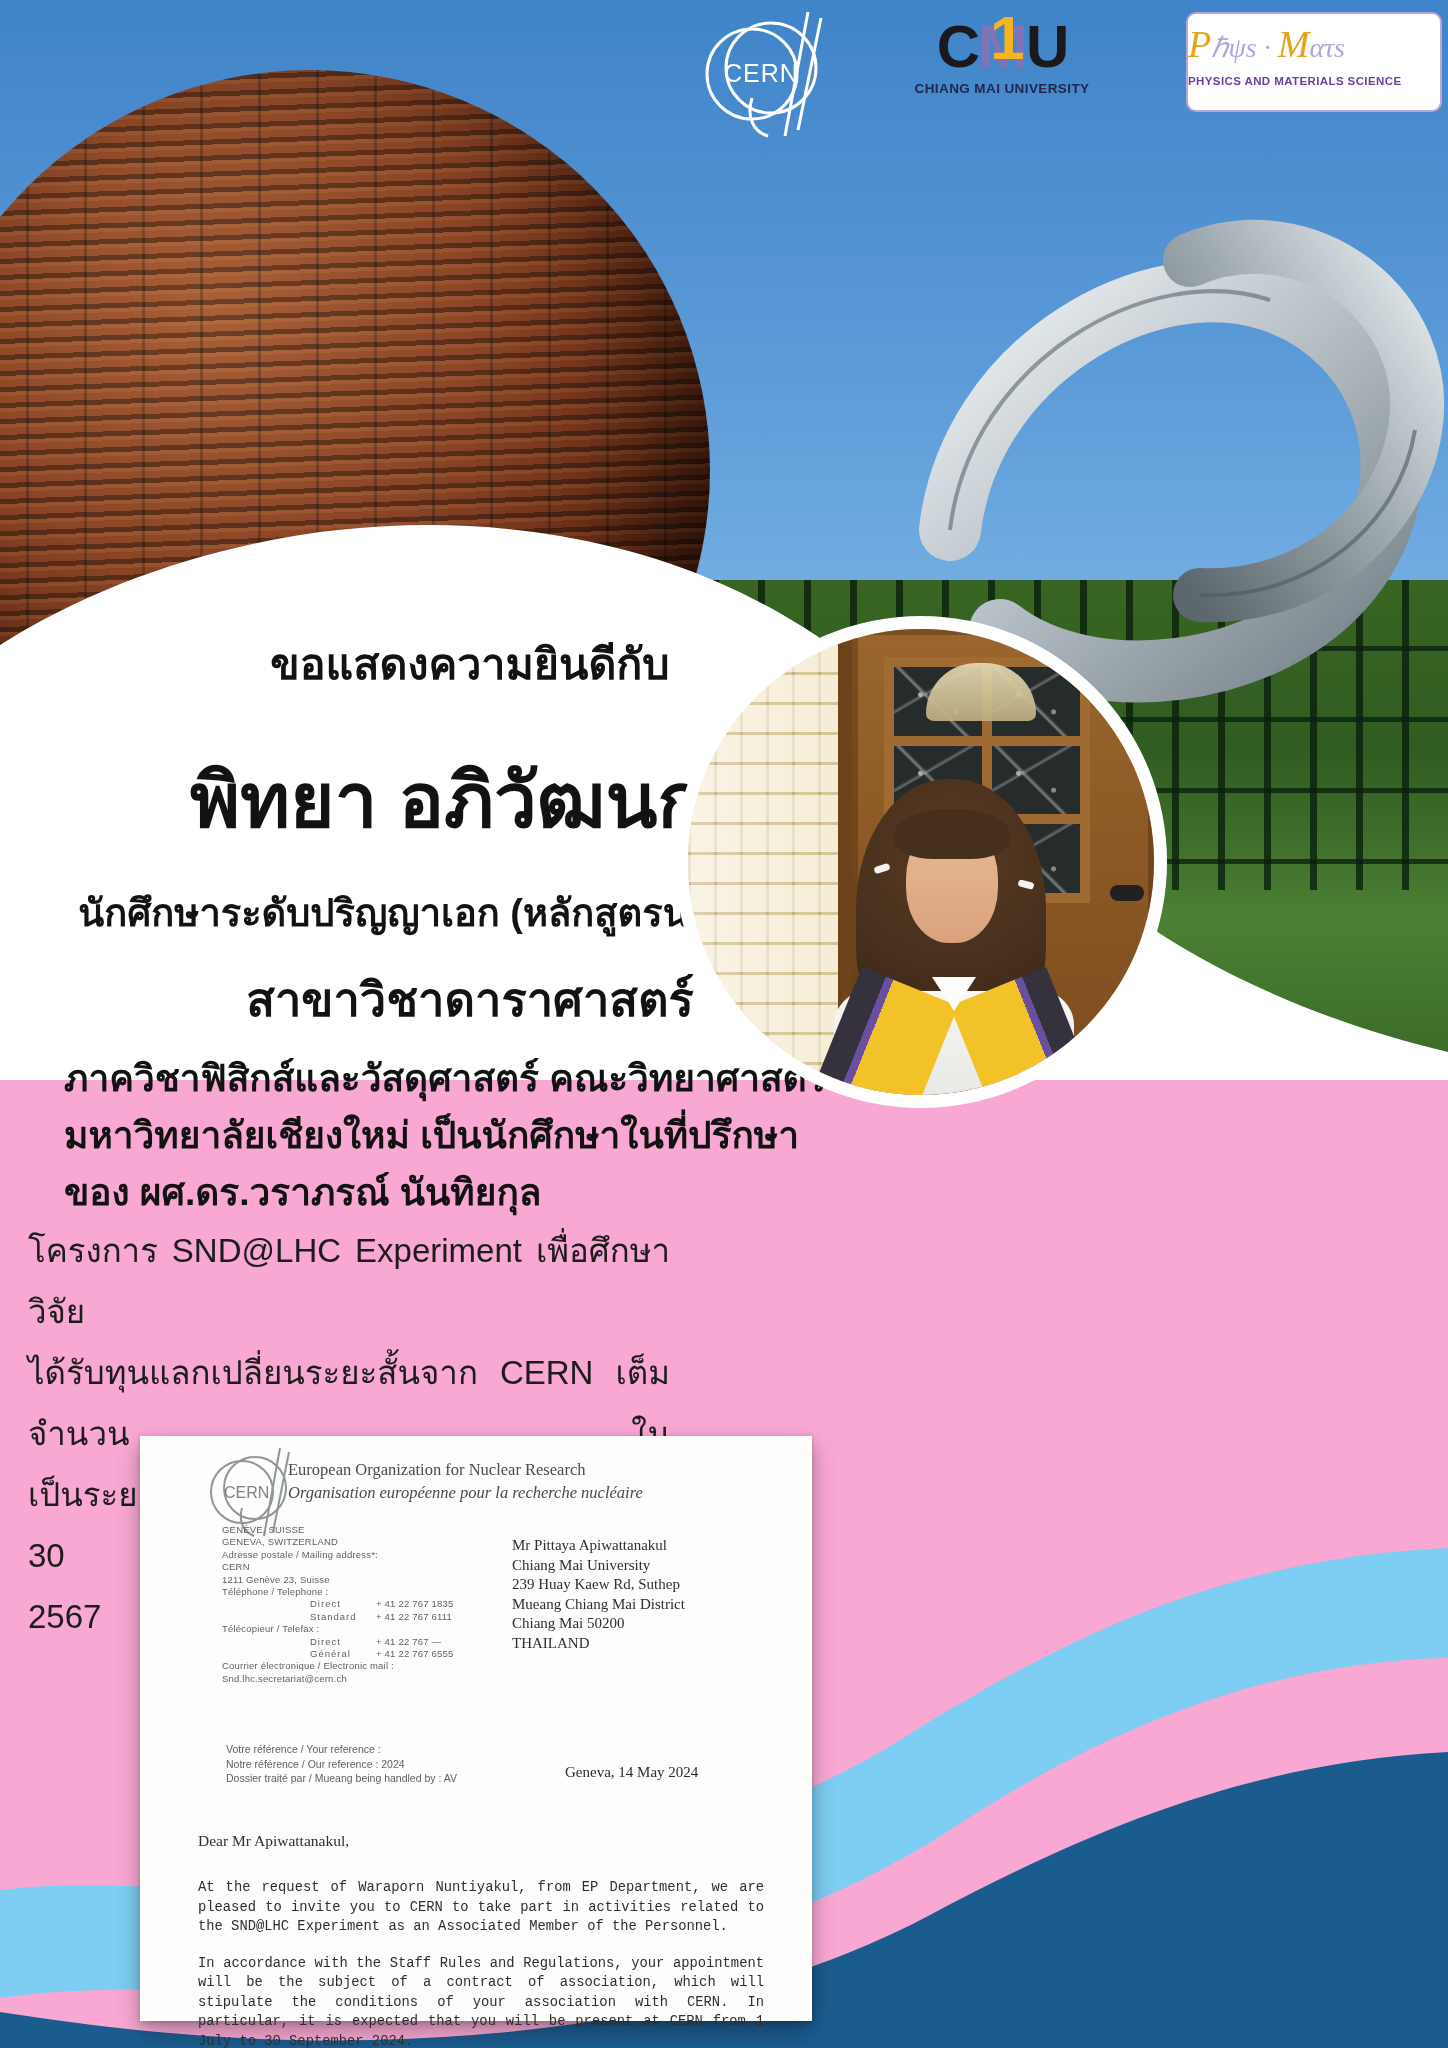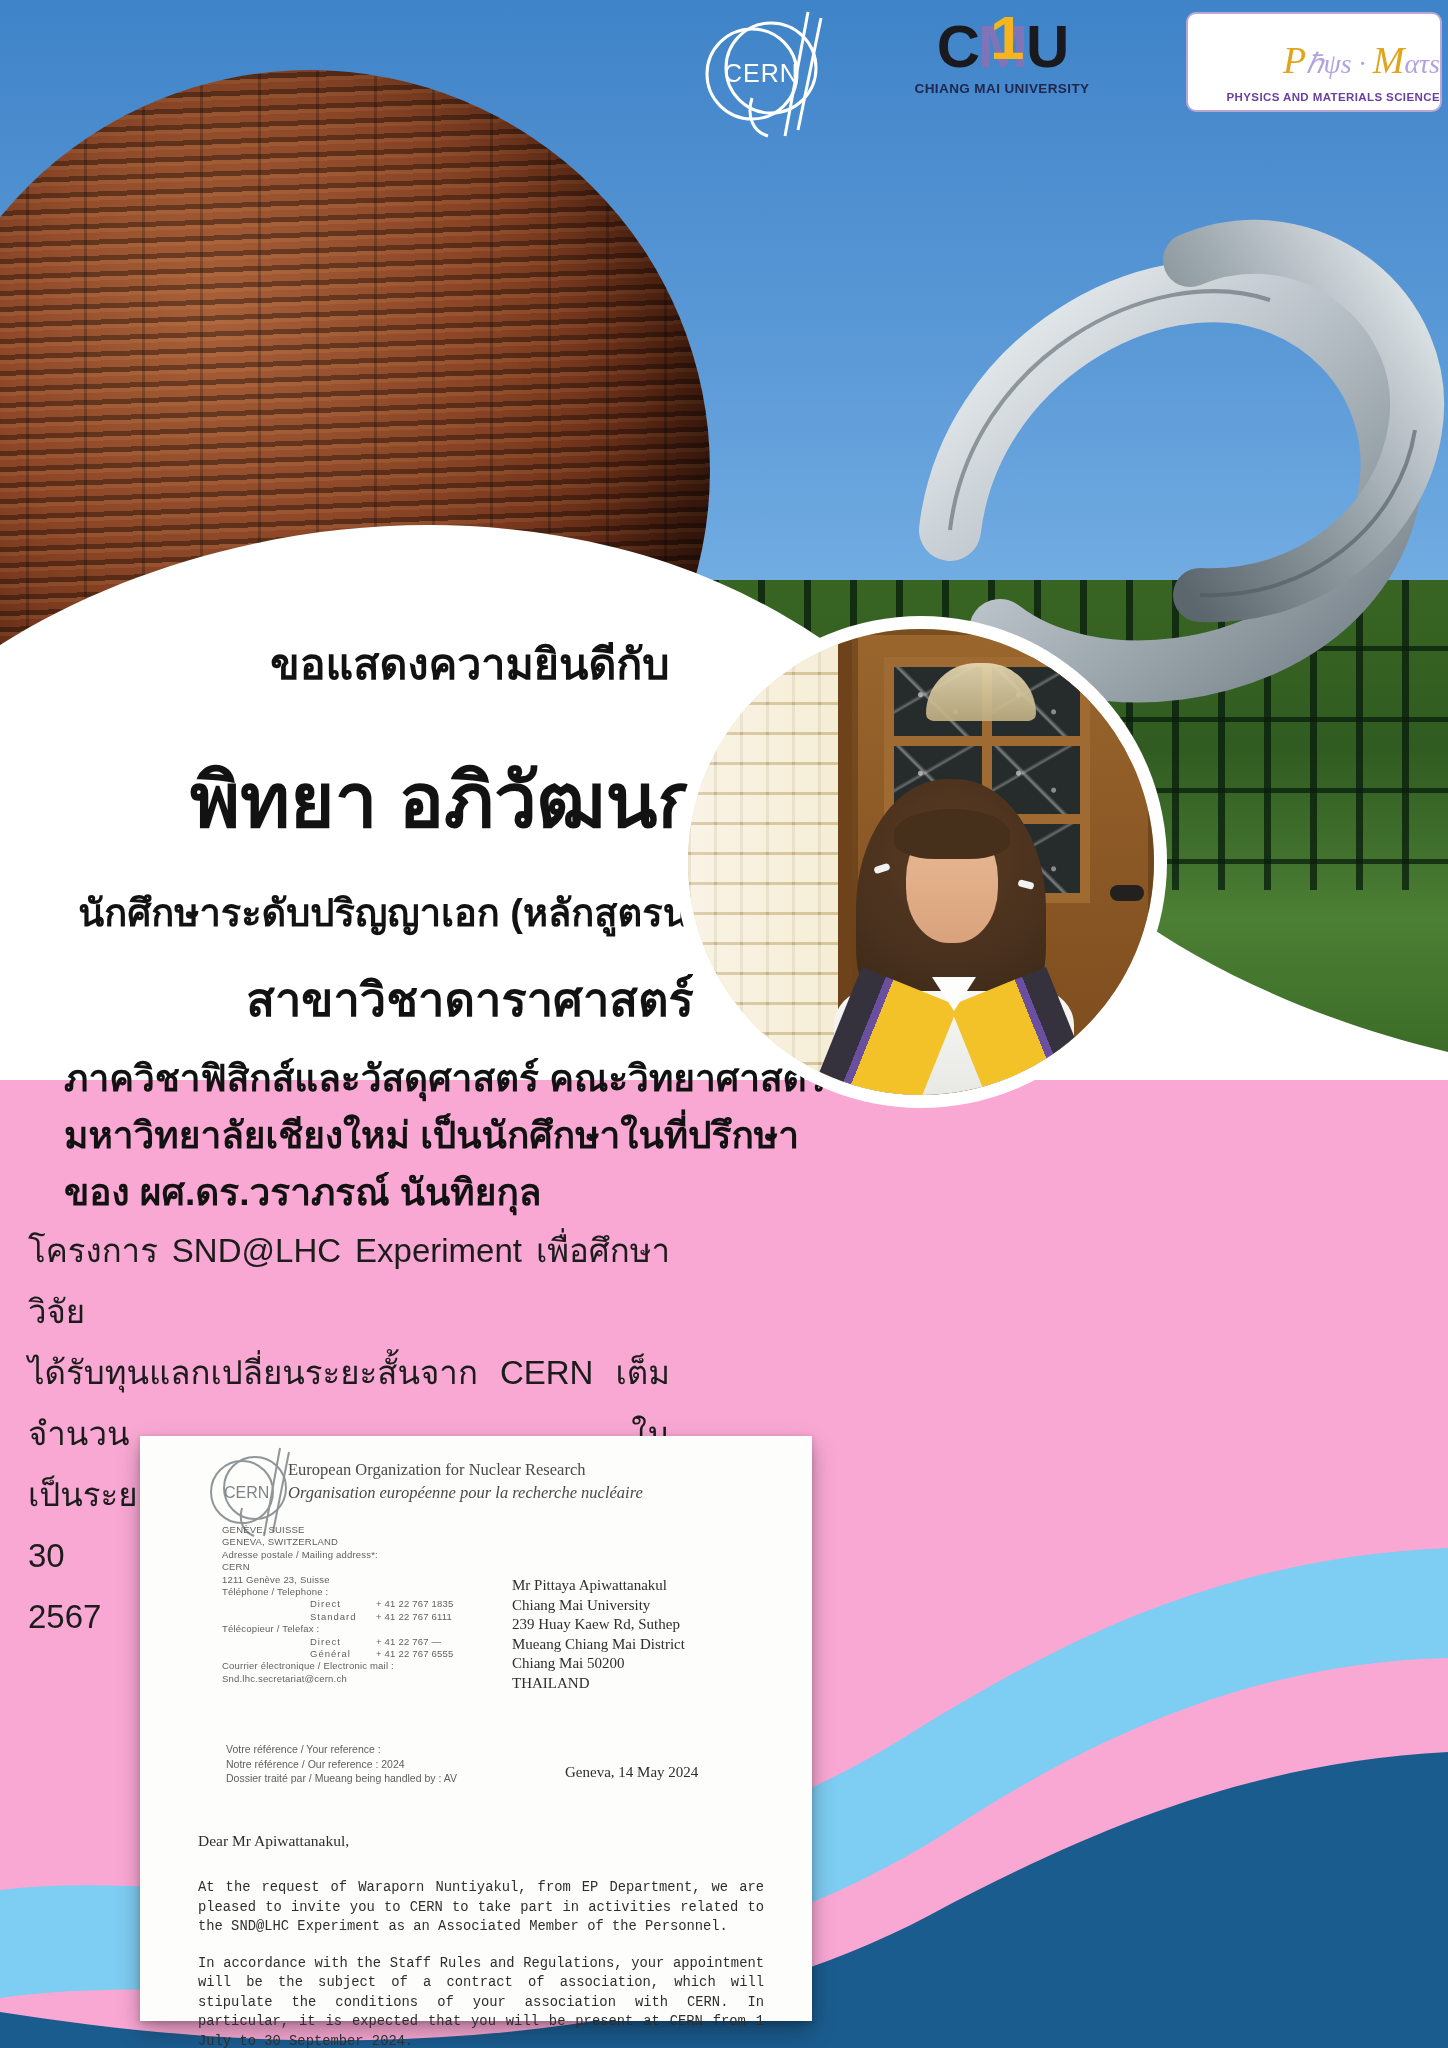--- a/index.html
+++ b/index.html
@@ -24,21 +24,21 @@
   .sculpt{position:absolute;left:890px;top:170px;width:558px;height:560px;}
 
   
   .logo-cern{position:absolute;left:688px;top:6px;width:160px;height:132px;}
   .logo-cmu{position:absolute;left:893px;top:16px;width:218px;text-align:center;}
   .cmu-letters{position:relative;font-size:60px;font-weight:800;letter-spacing:-2px;line-height:62px;}
   .cmu-c,.cmu-u{color:#1a1a1e;} .cmu-m{color:#8074b8;}
   .cmu-one{position:absolute;left:97px;top:-9px;color:#f6b41e;font-size:62px;font-weight:800;}
   .cmu-sub{font-size:13.5px;font-weight:700;color:#20264e;letter-spacing:.4px;margin-top:3px;}
   .logo-pm{position:absolute;left:1186px;top:12px;width:256px;height:100px;background:#ffffff;
-    border:2px solid #b9a6d8;border-radius:10px;box-sizing:border-box;text-align:right;padding-top:26px;}
+    border:2px solid #b9a6d8;border-radius:10px;box-sizing:border-box;text-align:left;padding-top:10px;}
   .pm-title{font-family:"Liberation Serif",serif;font-style:italic;font-size:28px;color:#b3a2e0;line-height:40px;}
   .pm-big{color:#e2a41c;font-size:38px;}
   .pm-sub{font-size:11.5px;font-weight:700;color:#6b3fa0;letter-spacing:.4px;margin-top:7px;}
 
   
   .blob{position:absolute;left:0;top:440px;width:1448px;height:640px;}
 
   
   .t{position:absolute;color:#121212;}
   .t-heading{left:90px;top:630px;width:760px;text-align:center;font-size:43px;font-weight:800;}
@@ -95,21 +95,21 @@
   
   .letter{position:absolute;left:140px;top:1436px;width:672px;height:585px;background:#fdfdfb;
     box-shadow:0 10px 22px rgba(0,0,0,.30), 0 2px 6px rgba(0,0,0,.18);}
   .letter *{box-sizing:border-box;}
   .l-logo{position:absolute;left:58px;top:8px;width:112px;height:96px;}
   .l-org{position:absolute;left:148px;top:22px;font-family:"Liberation Serif",serif;color:#4a4a4a;font-size:16.5px;line-height:23px;}
   .l-org .fr{font-style:italic;}
   .l-info{position:absolute;left:82px;top:88px;font-size:9.5px;line-height:12.4px;color:#5f5f5f;letter-spacing:.2px;}
   .l-row{padding-left:88px;display:flex;}
   .l-row .lab{display:inline-block;width:66px;letter-spacing:1px;}
-  .l-recipient{position:absolute;left:372px;top:100px;font-family:"Liberation Serif",serif;font-size:15px;line-height:19.5px;color:#2e2e2e;margin-top:40px;}
+  .l-recipient{position:absolute;left:372px;top:100px;font-family:"Liberation Serif",serif;font-size:15px;line-height:19.5px;color:#2e2e2e;}
   .l-ref{position:absolute;left:86px;top:306px;font-size:10.5px;line-height:14.5px;color:#5f5f5f;}
   .l-date{position:absolute;left:425px;top:312px;font-family:"Liberation Serif",serif;font-size:15px;color:#2e2e2e;margin-top:16px;}
   .l-salut{position:absolute;left:58px;top:396px;font-family:"Liberation Serif",serif;font-size:15.5px;color:#2e2e2e;}
   .l-body{position:absolute;left:58px;top:442px;width:566px;font-family:Liberation Mono, monospace;
     font-size:13.8px;line-height:19.5px;color:#2e2e2e;text-align:justify;}
   .l-body p{margin:0 0 17px 0;}
 </style>
 </head>
 <body>
 

